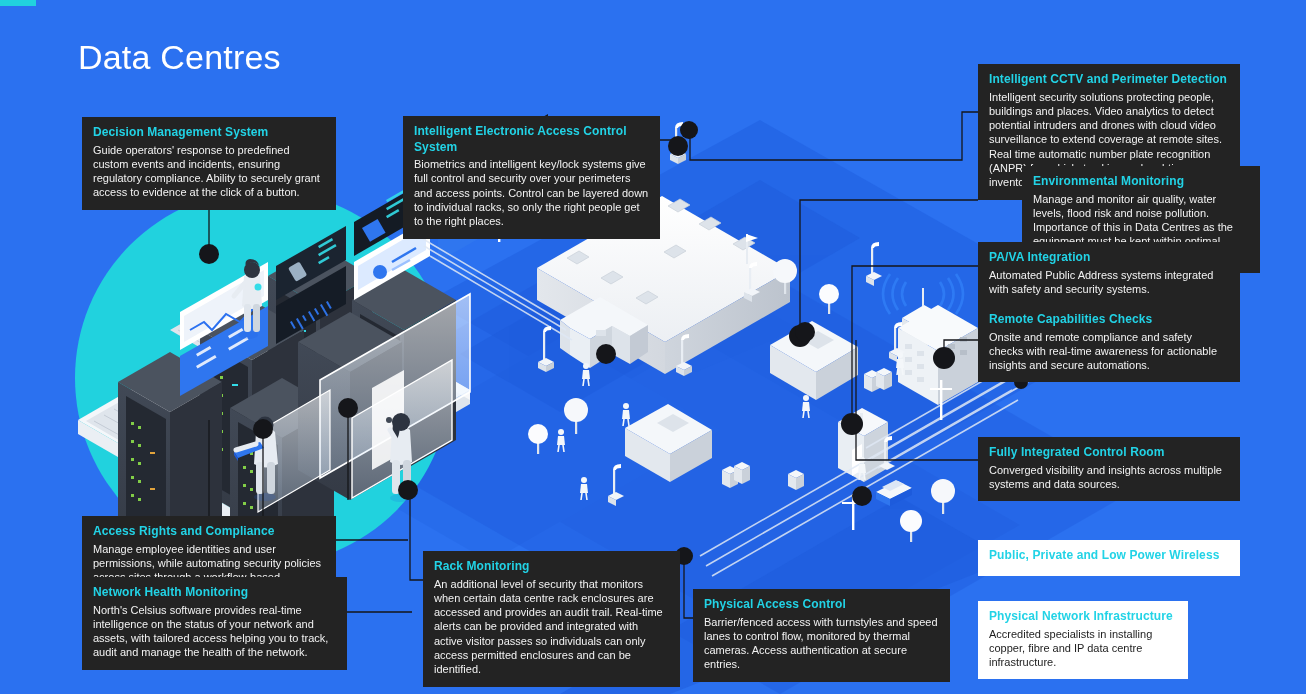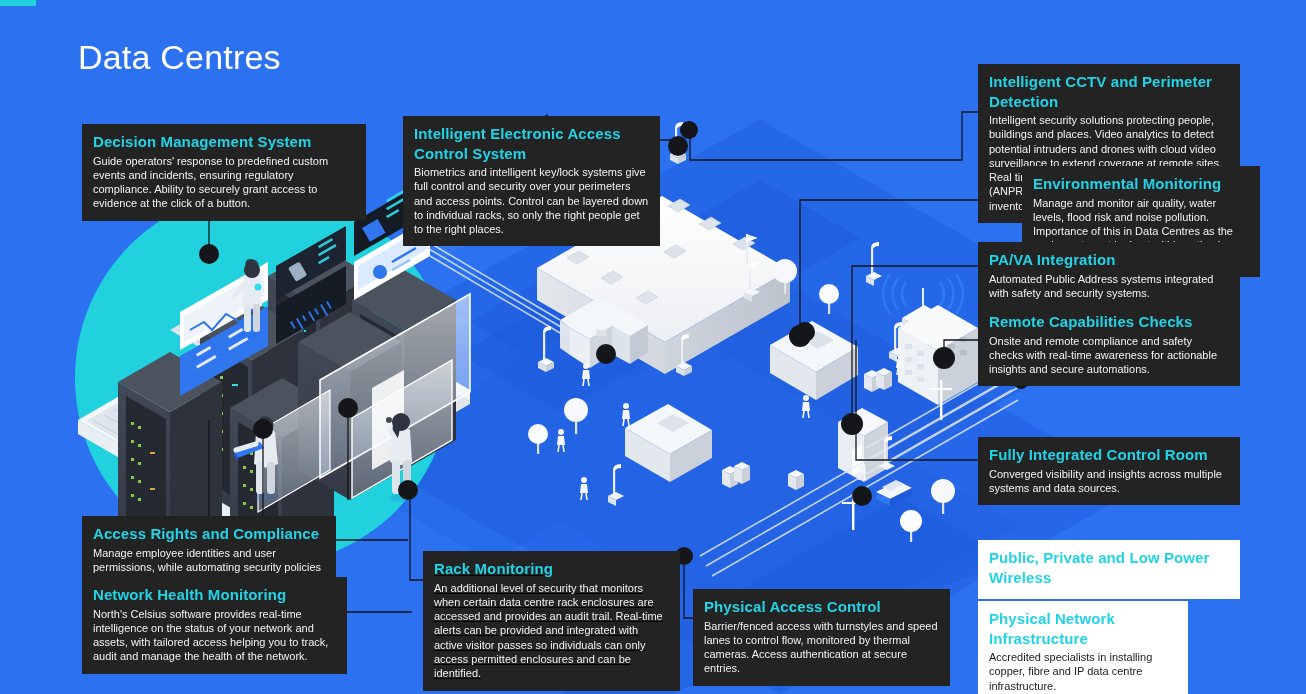--- a/index.html
+++ b/index.html
@@ -45,21 +45,21 @@
     position: absolute;
     z-index: 25;
     padding: 8px 11px 10px 11px;
     background: #232323;
     line-height: 1.30;
   }
   .callout.light { background: #ffffff; }
   .callout .c-title {
     display: block;
     color: #22d3e6;
-    font-size: 15px;
+    font-size: 12px;
     font-weight: bold;
     margin-bottom: 2px;
     letter-spacing: 0.1px;
   }
   .callout .c-body {
     display: block;
     color: #f2f2f2;
     font-size: 11px;
     font-weight: normal;
   }
@@ -708,21 +708,21 @@
       <circle cx="852" cy="424" r="11"></circle>
       <circle cx="348" cy="408" r="10"></circle>
       <circle cx="408" cy="490" r="10"></circle>
       <circle cx="263" cy="429" r="10"></circle>
       <circle cx="862" cy="496" r="10"></circle>
       <circle cx="684" cy="556" r="9"></circle>
     </g>
   </svg>
 
   <div id="callouts-layer">
-      <div class="callout" style="left: 82px; top: 124px; width: 284px;">
+      <div class="callout" style="left: 82px; top: 117px; width: 254px;">
         <span class="c-title">Decision Management System</span>
         <span class="c-body">Guide operators' response to predefined custom events and incidents, ensuring regulatory compliance. Ability to securely grant access to evidence at the click of a button.</span>
       </div>
       <div class="callout" style="left: 403px; top: 116px; width: 257px;">
         <span class="c-title">Intelligent Electronic Access Control System</span>
         <span class="c-body">Biometrics and intelligent key/lock systems give full control and security over your perimeters and access points. Control can be layered down to individual racks, so only the right people get to the right places.</span>
       </div>
       <div class="callout" style="left: 978px; top: 64px; width: 262px;">
         <span class="c-title">Intelligent CCTV and Perimeter Detection</span>
         <span class="c-body">Intelligent security solutions protecting people, buildings and places. Video analytics to detect potential intruders and drones with cloud video surveillance to extend coverage at remote sites. Real time automatic number plate recognition (ANPR) for vehicle tracking and real-time inventory.</span>
@@ -751,21 +751,21 @@
         <span class="c-body">Accredited specialists in installing copper, fibre and IP data centre infrastructure.</span>
       </div>
       <div class="callout" style="left: 82px; top: 516px; width: 254px;">
         <span class="c-title">Access Rights and Compliance</span>
         <span class="c-body">Manage employee identities and user permissions, while automating security policies across sites through a workflow-based approach.</span>
       </div>
       <div class="callout" style="left: 82px; top: 577px; width: 265px;">
         <span class="c-title">Network Health Monitoring</span>
         <span class="c-body">North's Celsius software provides real-time intelligence on the status of your network and assets, with tailored access helping you to track, audit and manage the health of the network.</span>
       </div>
-      <div class="callout" style="left: 423px; top: 551px; width: 257px; text-decoration: underline;">
+      <div class="callout" style="left: 423px; top: 551px; width: 257px;">
         <span class="c-title">Rack Monitoring</span>
         <span class="c-body">An additional level of security that monitors when certain data centre rack enclosures are accessed and provides an audit trail. Real-time alerts can be provided and integrated with active visitor passes so individuals can only access permitted enclosures and can be identified.</span>
       </div>
       <div class="callout" style="left: 693px; top: 589px; width: 257px;">
         <span class="c-title">Physical Access Control</span>
         <span class="c-body">Barrier/fenced access with turnstyles and speed lanes to control flow, monitored by thermal cameras. Access authentication at secure entries.</span>
       </div>
     </div>
 
 </div>

